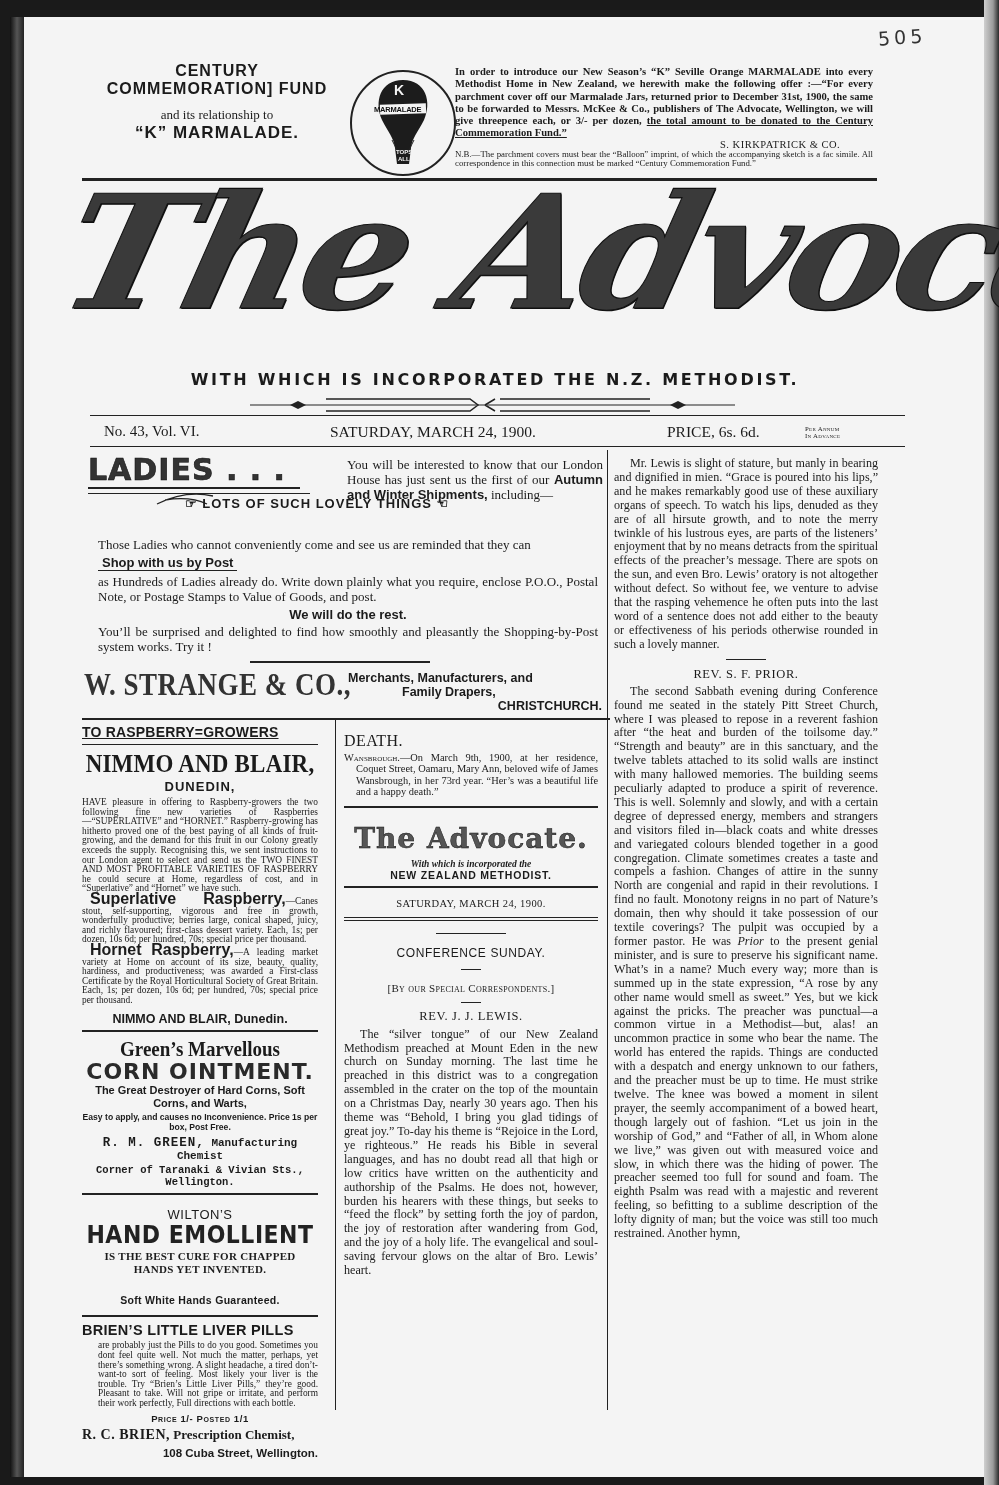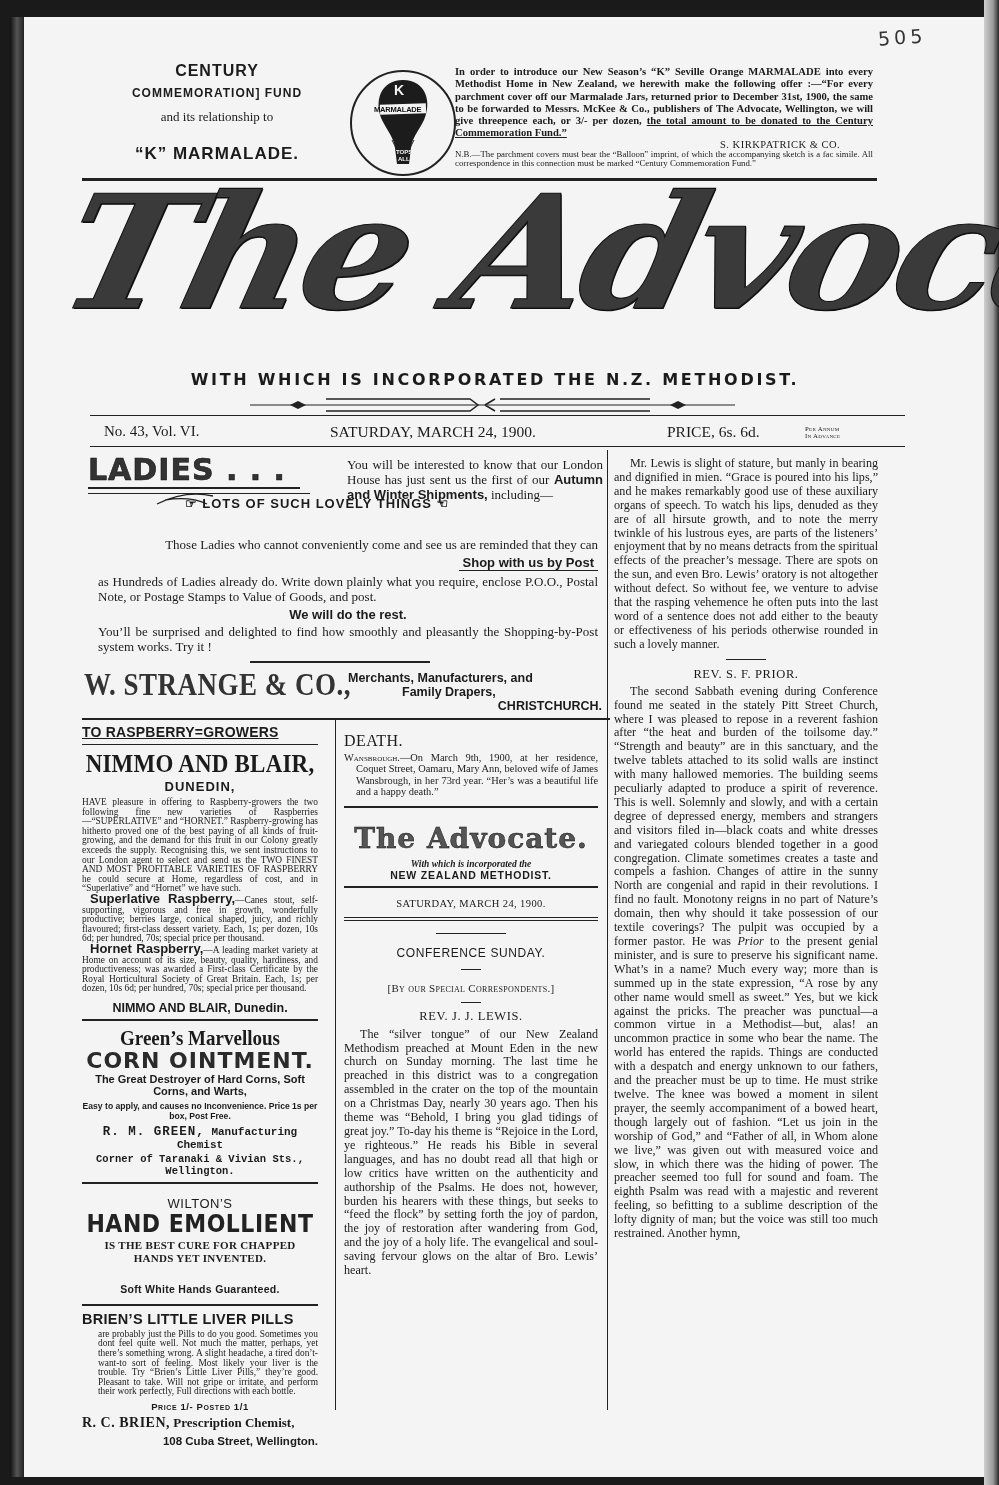--- a/index.html
+++ b/index.html
@@ -10,23 +10,23 @@
   .abs{position:absolute;}
   .sans{font-family:"Liberation Sans","DejaVu Sans",sans-serif;}
   .hr{position:absolute;background:#222;}
   .just{text-align:justify;}
   p{margin:0;}
   .pagenum{left:878px;top:26px;font-family:"DejaVu Sans",sans-serif;font-size:19px;color:#333;letter-spacing:4px;transform:rotate(-4deg);}
 
   
   .century{left:72px;top:62px;width:290px;text-align:center;font-family:"Liberation Sans",sans-serif;font-weight:bold;}
   .century .l1{font-size:16px;letter-spacing:1px;}
-  .century .l2{font-size:12px;letter-spacing:1px;margin-top:6px;}
+  .century .l2{font-size:16px;letter-spacing:1px;margin-top:0;}
   .century .l3{font-family:"Liberation Serif",serif;font-weight:normal;font-size:13px;margin-top:9px;}
-  .century .l4{font-size:17px;letter-spacing:1px;margin-top:19px;text-align:center;}
+  .century .l4{font-size:17px;letter-spacing:1px;margin-top:0;text-align:center;}
   .balloon-wrap{left:350px;top:70px;width:102px;height:102px;border:2px solid #222;border-radius:50%;background:#f4f4f4;}
 
   
   .kpara{left:455px;top:66px;width:418px;font-size:10.6px;line-height:12.3px;font-family:"Liberation Serif",serif;font-weight:bold;}
   .kpara .ul{text-decoration:underline;}
   .kirk{left:720px;top:139px;font-size:10.5px;font-family:"Liberation Serif",serif;letter-spacing:.5px;}
   .nb{left:455px;top:150px;width:418px;font-size:8.8px;line-height:9.4px;font-family:"Liberation Serif",serif;}
 
   
   .mast{left:88px;top:178px;width:820px;height:175px;}
@@ -39,33 +39,33 @@
   .dateline .sat{position:absolute;left:238px;top:6px;font-size:15.5px;}
   .dateline .price{position:absolute;left:575px;top:6px;font-size:15.5px;}
   .dateline .pa{position:absolute;left:713px;top:8px;font-size:6.8px;line-height:7px;letter-spacing:.3px;}
 
   
   .ladies{left:88px;top:452px;font-family:"DejaVu Sans",sans-serif;font-weight:bold;font-size:30px;letter-spacing:1px;color:#333;-webkit-text-stroke:.6px #111;}
   .ladies-intro{left:347px;top:457px;width:256px;font-family:"Liberation Serif",serif;font-size:13px;line-height:15px;}
   .ladies-intro b{font-family:"Liberation Sans",sans-serif;}
   .lots{left:185px;top:496px;font-family:"Liberation Sans",sans-serif;font-size:13px;letter-spacing:1px;font-weight:bold;}
   .ladies-body{left:98px;top:537px;width:500px;font-family:"Liberation Serif",serif;font-size:13px;line-height:15px;}
-  .center{text-align:right;}
+  .center{text-align:left;}
   .shop{display:inline-block;font-family:"Liberation Sans",sans-serif;font-weight:bold;font-size:13px;border-bottom:1px solid #222;padding:0 4px;margin:3px 0;}
   .rest{font-family:"Liberation Sans",sans-serif;font-weight:bold;text-align:center;margin:3px 0 2px;}
   .strange{left:84px;top:667px;font-family:"Liberation Serif",serif;font-size:27px;letter-spacing:.5px;color:#333;font-weight:bold;transform:scaleY(1.15);transform-origin:left top;}
   .merch{left:348px;top:671px;width:254px;font-family:"Liberation Sans",sans-serif;font-weight:bold;font-size:12.5px;line-height:14px;}
 
   
   .col1{left:82px;top:724px;width:236px;}
   .rasp-h{font-family:"Liberation Sans",sans-serif;font-weight:bold;font-size:14px;text-decoration:underline;letter-spacing:.2px;}
   .nimmo{font-family:"Liberation Serif",serif;font-weight:bold;font-size:23px;text-align:center;margin-top:6px;transform:scaleY(1.12);letter-spacing:.2px;}
   .dunedin{font-family:"Liberation Sans",sans-serif;font-weight:bold;font-size:13px;text-align:center;margin-top:2px;letter-spacing:1px;}
   .small{font-family:"Liberation Serif",serif;font-size:9.4px;line-height:9.6px;text-align:justify;}
-  .small b{font-family:"Liberation Sans",sans-serif;font-size:13px;margin-top:24px;}
+  .small b{font-family:"Liberation Sans",sans-serif;font-size:16px;margin-top:24px;}
   .nimmo2{font-family:"Liberation Sans",sans-serif;font-weight:bold;font-size:12.5px;text-align:center;margin-top:7px;}
   .greens{font-family:"Liberation Serif",serif;font-weight:bold;font-size:19px;text-align:center;transform:scaleY(1.1);}
   .corn{font-family:"DejaVu Sans",sans-serif;font-weight:bold;font-size:22px;text-align:center;letter-spacing:1px;line-height:24px;color:#2a2a2a;}
   .destroyer{font-family:"Liberation Sans",sans-serif;font-weight:bold;font-size:11px;text-align:center;line-height:12.5px;}
   .easy{font-family:"Liberation Sans",sans-serif;font-size:8.6px;text-align:center;line-height:10px;margin-top:3px;font-weight:bold;}
   .rmgreen{font-family:Liberation Mono, monospace;font-size:11px;text-align:center;margin-top:4px;font-weight:bold;}
   .rmgreen .big{font-size:12.5px;letter-spacing:1px;}
   .wiltons{font-family:"Liberation Sans",sans-serif;font-size:13px;text-align:center;letter-spacing:.5px;}
   .hand{font-family:"DejaVu Sans",sans-serif;font-weight:bold;font-size:22px;text-align:center;letter-spacing:.5px;color:#222;transform:scaleY(1.15);}
   .cure{font-family:"Liberation Serif",serif;font-size:11px;text-align:center;line-height:13px;font-weight:bold;letter-spacing:.3px;}

